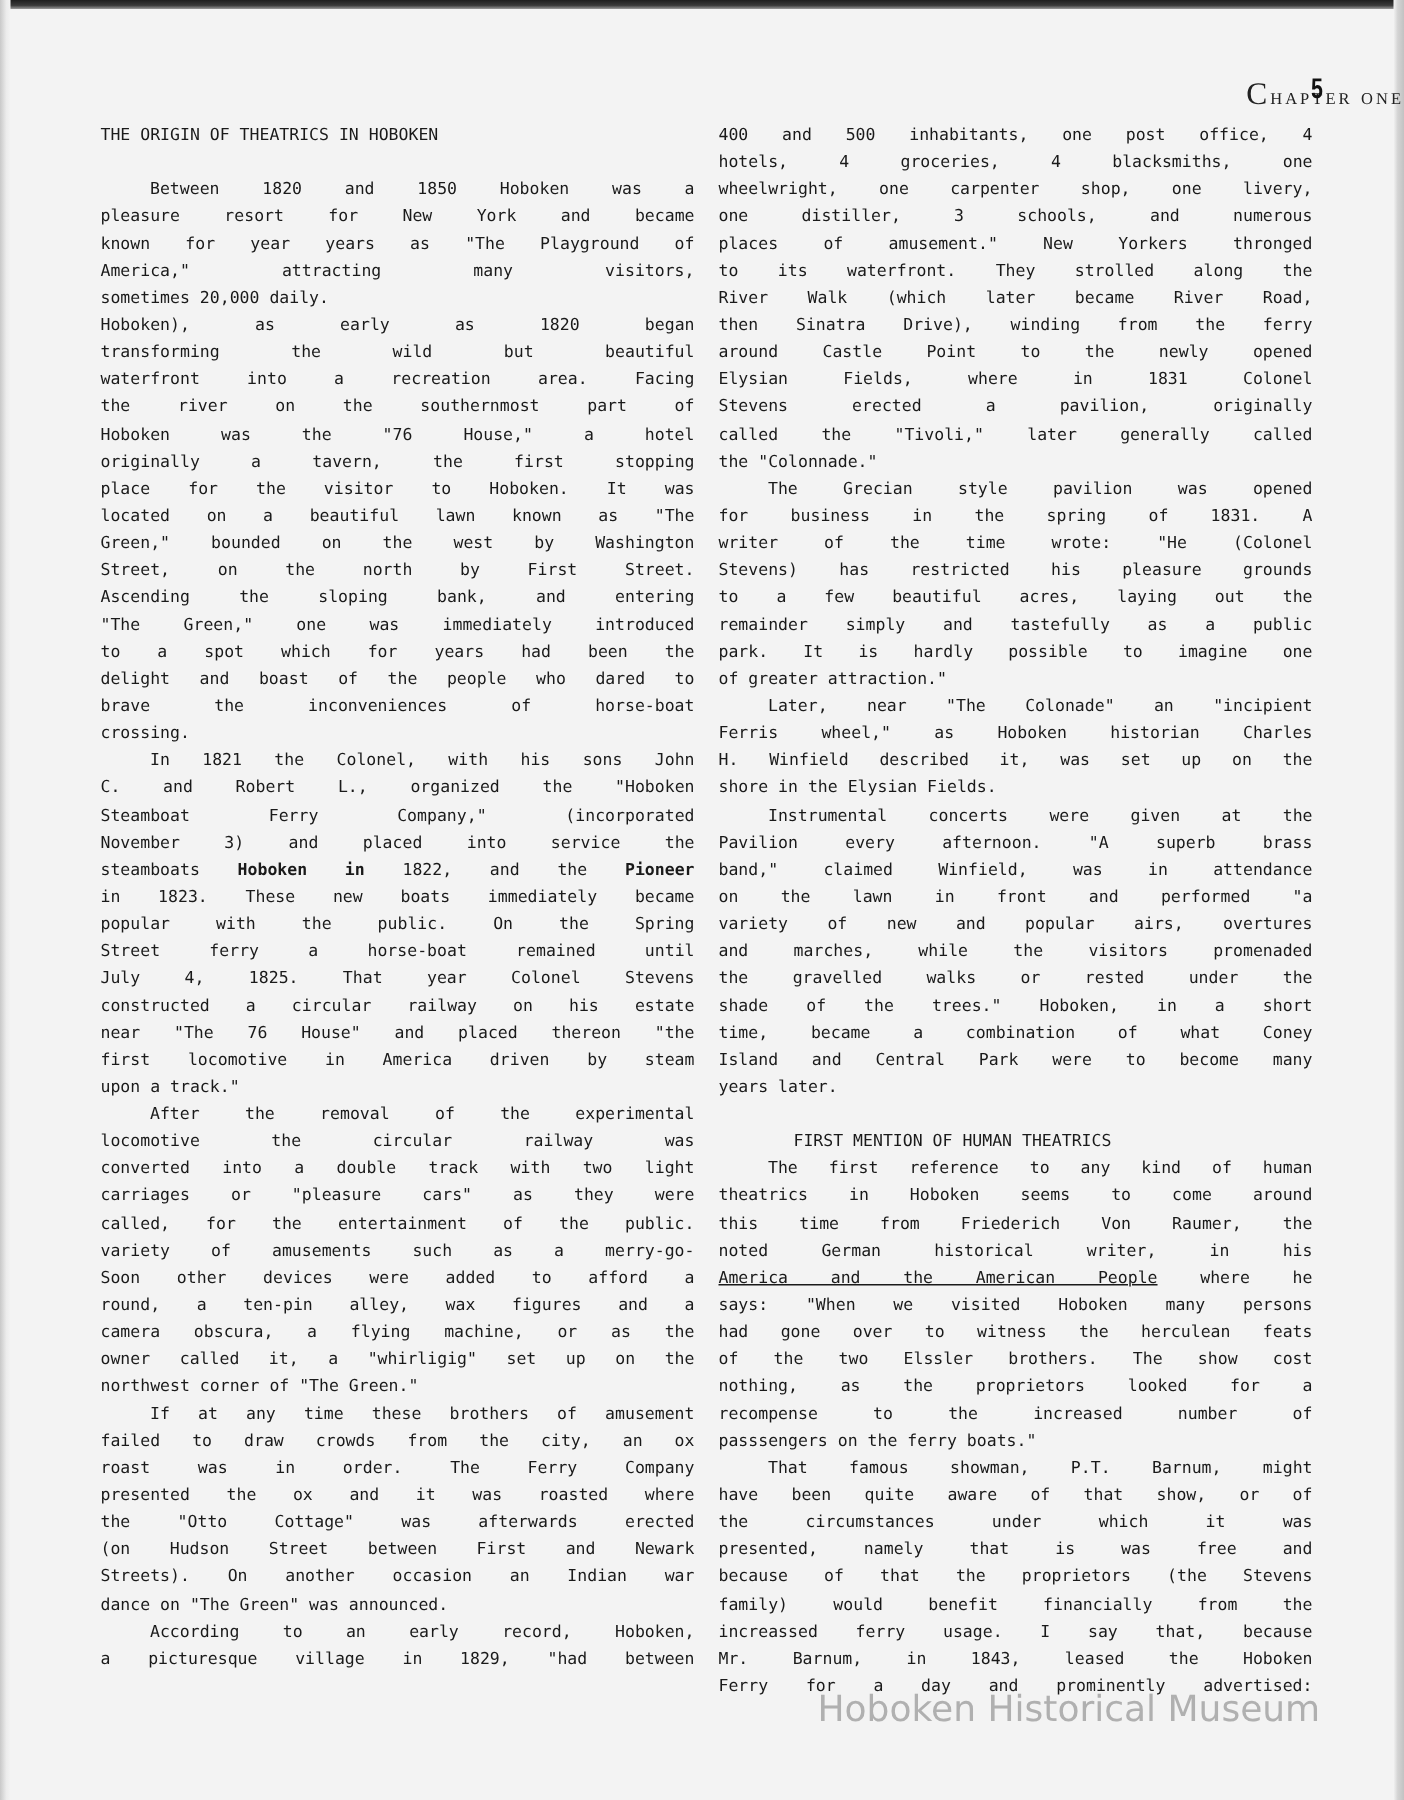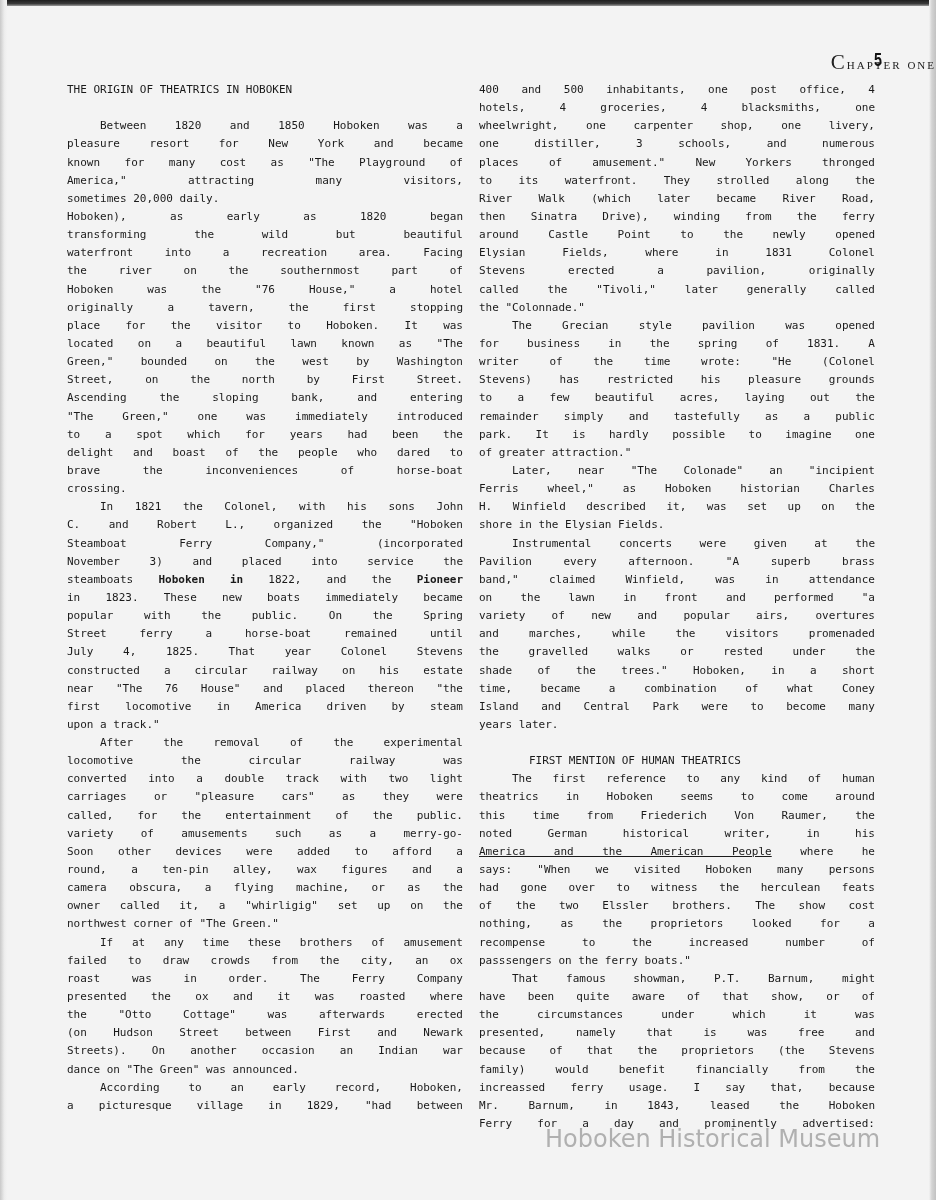--- a/index.html
+++ b/index.html
@@ -67,21 +67,21 @@
 
 <div class="chapter-head"><span class="big">C</span><span>hapter one</span></div>
 <div class="page-number">5</div>
 
 <div class="col col-left">
   <span class="line heading">THE ORIGIN OF THEATRICS IN HOBOKEN</span>
   <span class="line gap"></span>
   <div id="left-lines">
       <span class="line indent">Between 1820 and 1850 Hoboken was a</span>
       <span class="line">pleasure resort for New York and became</span>
-      <span class="line">known for many cost as "The Playground of</span>
+      <span class="line">known for year years as "The Playground of</span>
       <span class="line">America,"  attracting  many  visitors,</span>
       <span class="line last">sometimes 20,000 daily.</span>
       <span class="line">Hoboken),  as  early  as  1820  began</span>
       <span class="line">transforming  the  wild  but  beautiful</span>
       <span class="line">waterfront into a recreation area.  Facing</span>
       <span class="line">the  river  on  the  southernmost  part  of</span>
       <span class="line">Hoboken  was  the  "76  House,"  a  hotel</span>
       <span class="line">originally a tavern, the first stopping</span>
       <span class="line">place for the visitor to Hoboken.  It was</span>
       <span class="line">located on a beautiful lawn known as "The</span>

